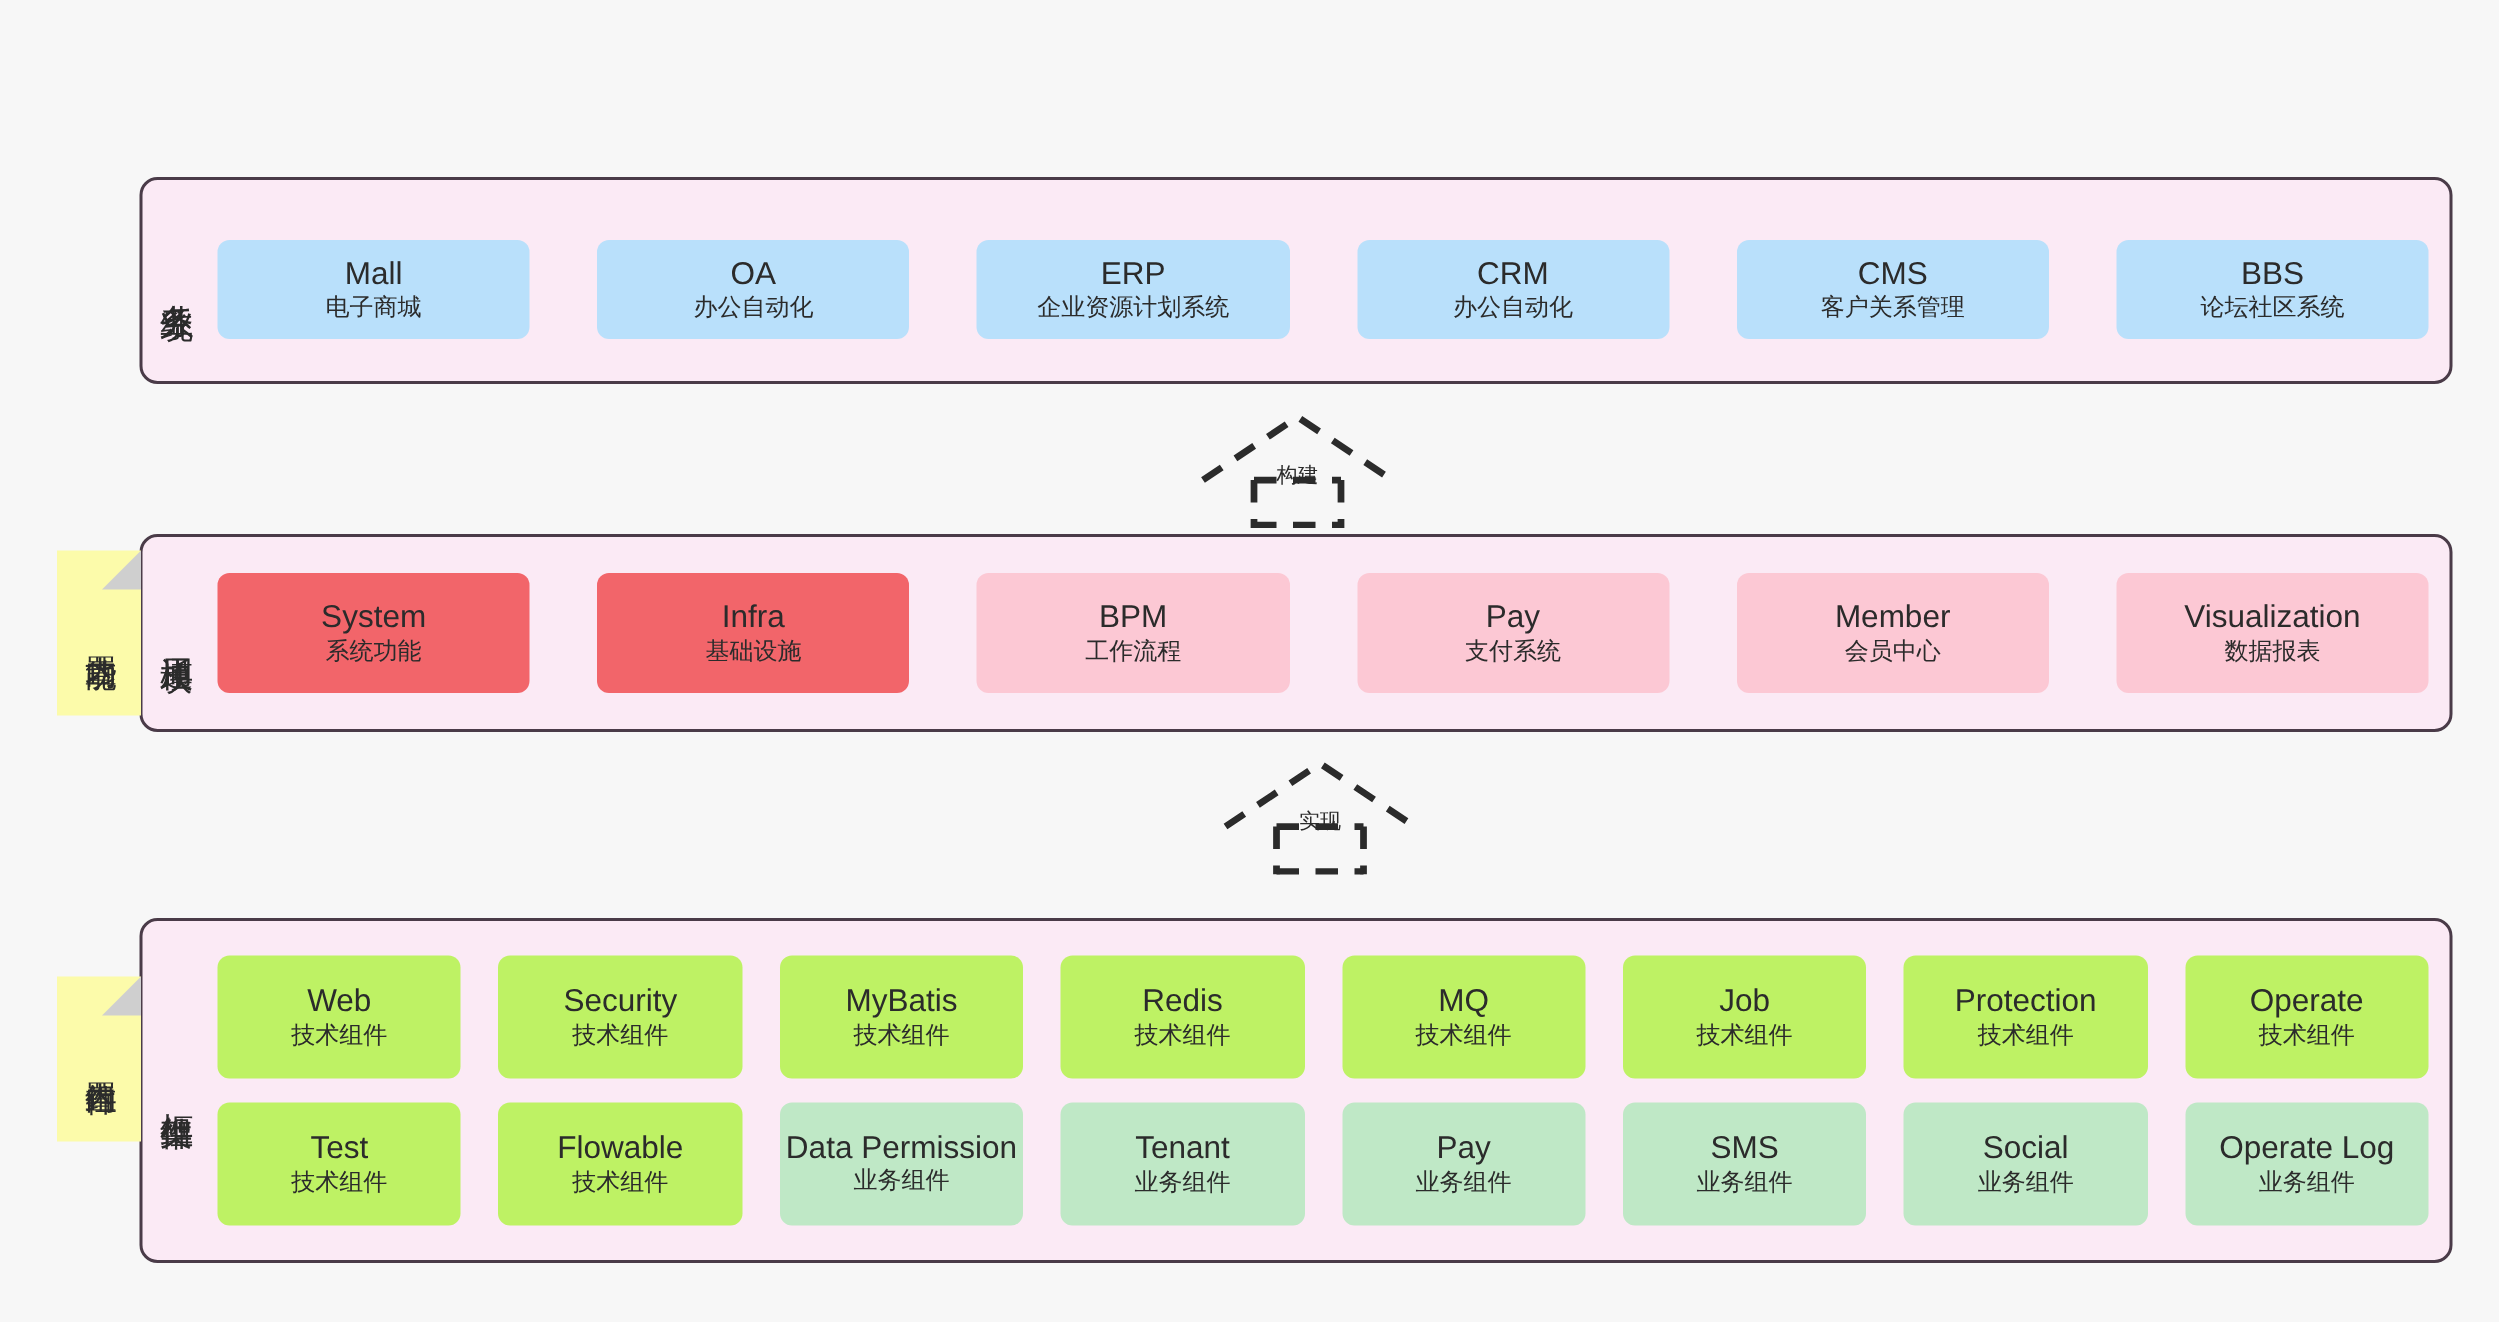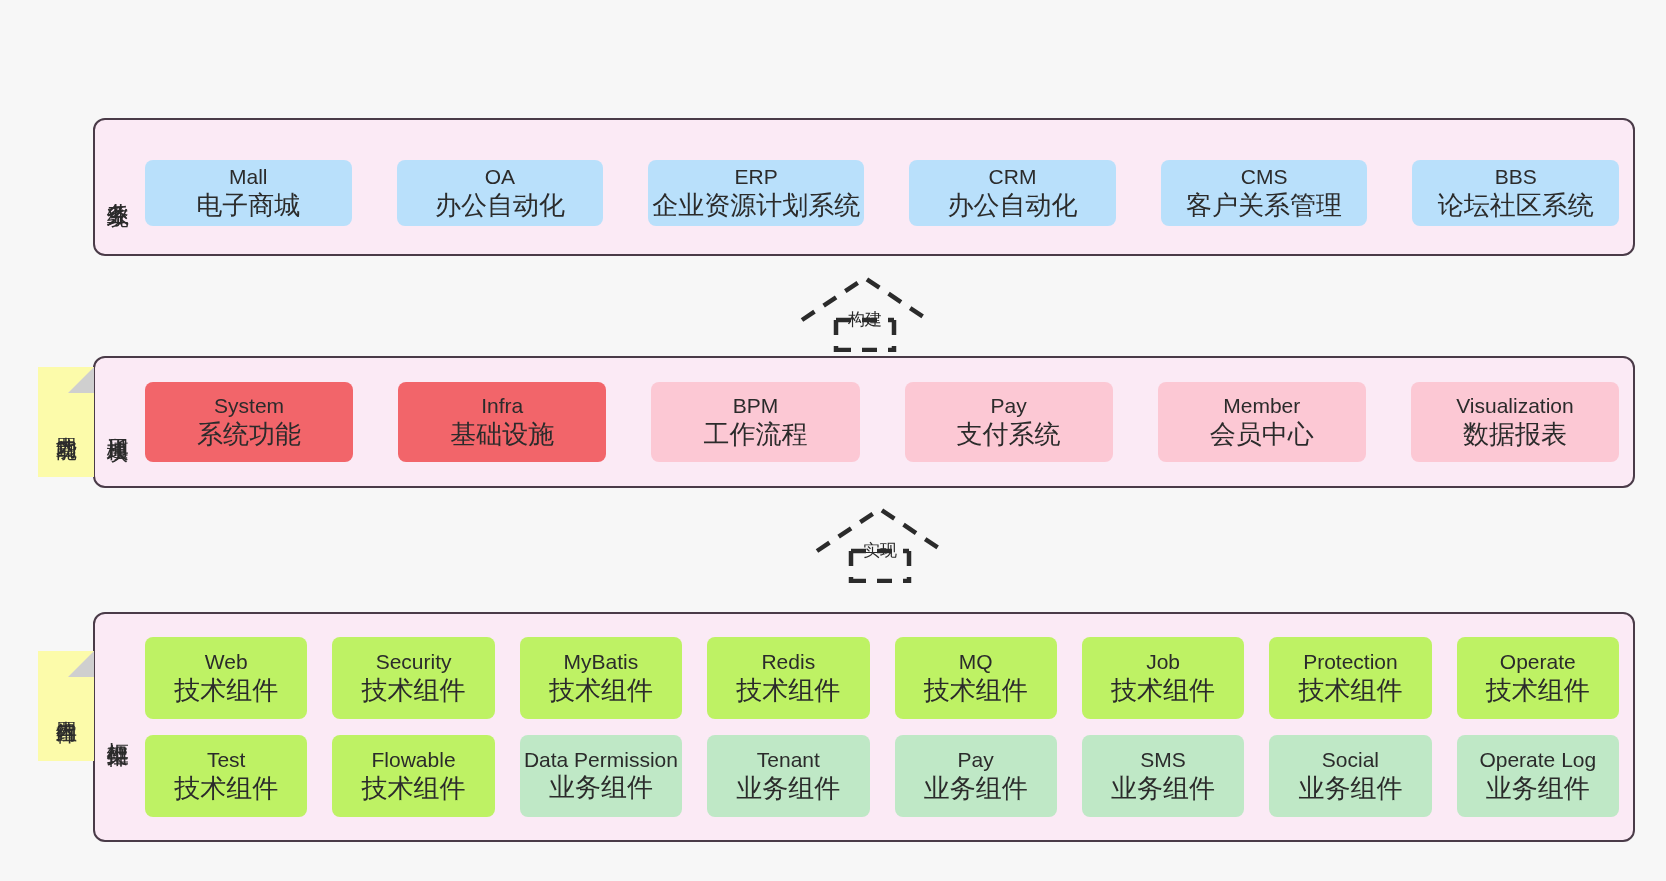--- a/index.html
+++ b/index.html
@@ -82,21 +82,21 @@
     text-align: center;
     box-sizing: border-box;
     padding: 6px 4px;
     line-height: 1.22;
   }
   .node .n-title {
     font-size: 21px;
     white-space: nowrap;
   }
   .node .n-sub {
-    font-size: 26px;
+    font-size: 16px;
     white-space: nowrap;
   }
   .node.wrap .n-title { white-space: normal; }
 
   .blue   { background: #b9e0fb; margin-top: 12px; }
   .red    { background: #f2656a; }
   .pink   { background: #fcc8d4; }
   .green  { background: #bef264; }
   .lgreen { background: #bfe8c6; }
 
@@ -134,21 +134,21 @@
   
   .connector {
     position: absolute;
     z-index: 3;
   }
   .connector .conn-label {
     position: absolute;
     left: 50%;
     transform: translateX(-50%);
     top: 36px;
-    font-size: 17px;
+    font-size: 14px;
     background: transparent;
     color: #2b2b2b;
     white-space: nowrap;
     padding: 0 3px;
     z-index: 2;
   }
 </style>
 </head>
 <body>
 

